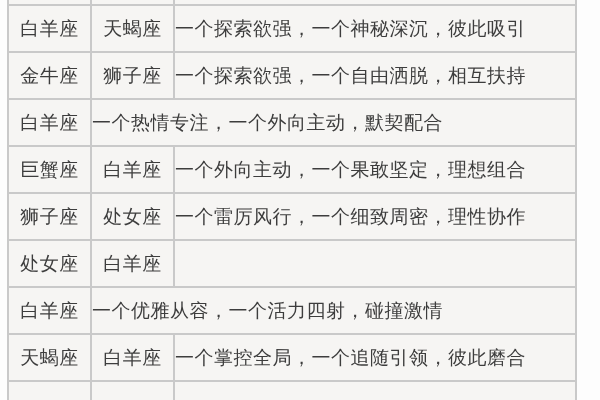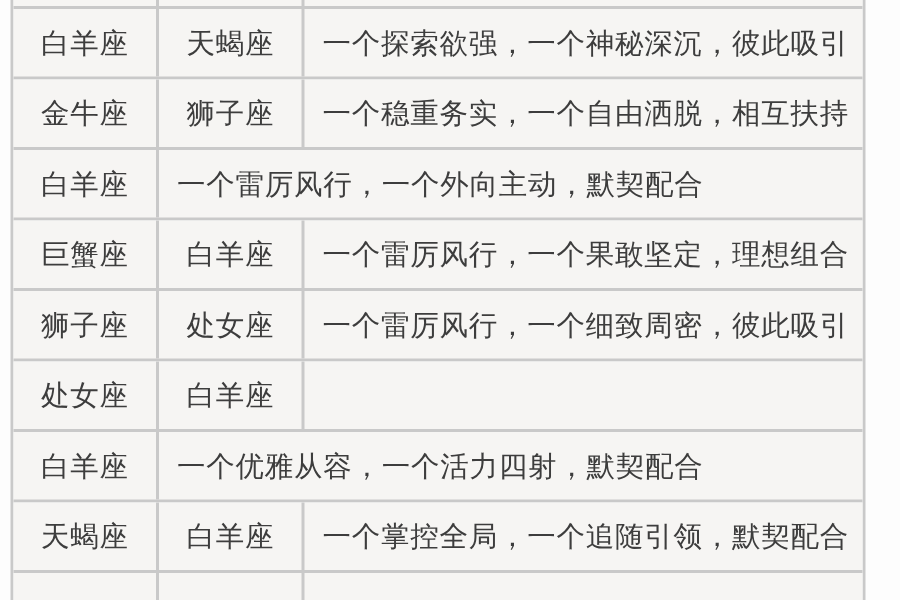--- a/index.html
+++ b/index.html
@@ -32,27 +32,26 @@
     display: flex;
     align-items: center;
     justify-content: center;
     color: var(--text, #3d3d3d);
     font-size: 19px;
     letter-spacing: 0.5px;
     white-space: nowrap;
     overflow: hidden;
   }
   .c1, .c2 {
-    width: 97px;
+    width: 83px;
     border-right: 2px solid var(--border, #c9c9c9);
   }
   .c3 {
     flex: 1;
     justify-content: flex-start;
-    padding-left: 12px;
   }
 </style>
 </head>
 <body>
 
 <div class="ztable">
 
   <div class="row">
     <div class="cell c1"></div>
     <div class="cell c2"></div>
@@ -61,54 +60,54 @@
 
   <div class="row">
     <div class="cell c1">白羊座</div>
     <div class="cell c2">天蝎座</div>
     <div class="cell c3">一个探索欲强，一个神秘深沉，彼此吸引</div>
   </div>
 
   <div class="row">
     <div class="cell c1">金牛座</div>
     <div class="cell c2">狮子座</div>
-    <div class="cell c3">一个稳重务实，一个自由洒脱，相互扶持</div>
+    <div class="cell c3">一个探索欲强，一个自由洒脱，相互扶持</div>
   </div>
 
   <div class="row">
     <div class="cell c2">白羊座</div>
-    <div class="cell c3">一个雷厉风行，一个外向主动，默契配合</div>
+    <div class="cell c3">一个热情专注，一个外向主动，默契配合</div>
   </div>
 
   <div class="row">
     <div class="cell c1">巨蟹座</div>
     <div class="cell c2">白羊座</div>
-    <div class="cell c3">一个雷厉风行，一个果敢坚定，理想组合</div>
+    <div class="cell c3">一个外向主动，一个果敢坚定，理想组合</div>
   </div>
 
   <div class="row">
     <div class="cell c1">狮子座</div>
     <div class="cell c2">处女座</div>
-    <div class="cell c3">一个雷厉风行，一个细致周密，彼此吸引</div>
+    <div class="cell c3">一个雷厉风行，一个细致周密，理性协作</div>
   </div>
 
   <div class="row">
     <div class="cell c1">处女座</div>
     <div class="cell c2">白羊座</div>
   </div>
 
   <div class="row">
     <div class="cell c2">白羊座</div>
-    <div class="cell c3">一个优雅从容，一个活力四射，默契配合</div>
+    <div class="cell c3">一个优雅从容，一个活力四射，碰撞激情</div>
   </div>
 
   <div class="row">
     <div class="cell c1">天蝎座</div>
     <div class="cell c2">白羊座</div>
-    <div class="cell c3">一个掌控全局，一个追随引领，默契配合</div>
+    <div class="cell c3">一个掌控全局，一个追随引领，彼此磨合</div>
   </div>
 
   <div class="row">
     <div class="cell c1"></div>
     <div class="cell c2"></div>
     <div class="cell c3"></div>
   </div>
 
 </div>
 

